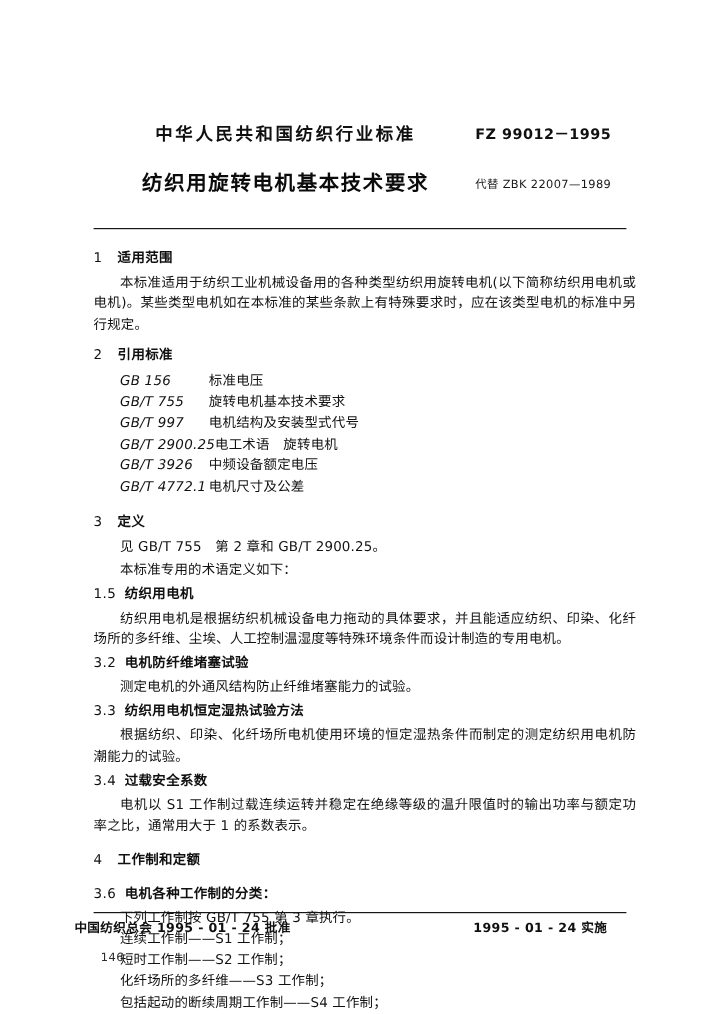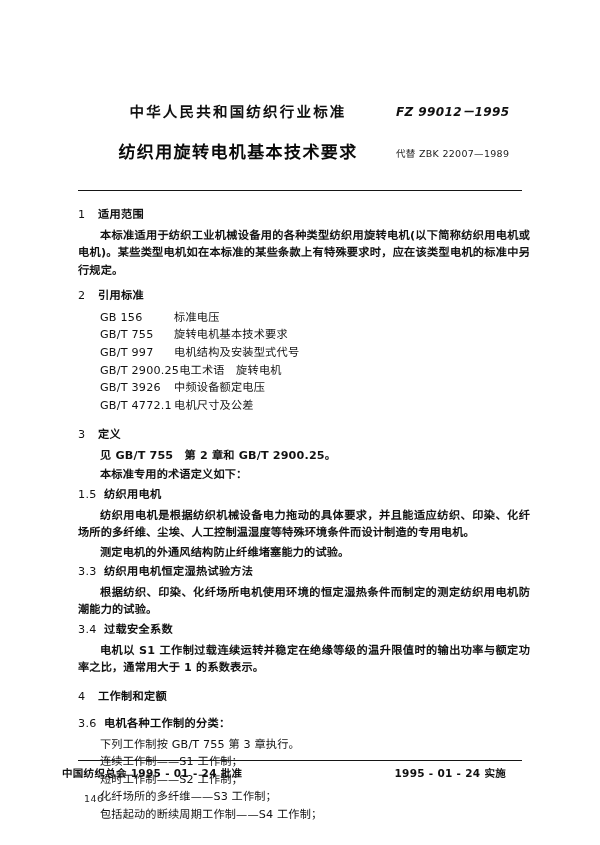--- a/index.html
+++ b/index.html
@@ -48,21 +48,20 @@
   }
   .std-number {
     position: absolute;
     left: 318px;
     top: 2px;
     font-size: 12px;
     font-weight: bold;
     letter-spacing: 0.4px;
     color: #101010;
     white-space: nowrap;
-    font-style: italic;
   }
   .doc-main-title {
     position: absolute;
     left: 0;
     top: 38px;
     width: 320px;
     text-align: center;
     font-size: 17px;
     font-weight: bold;
     letter-spacing: 1.4px;
@@ -126,38 +125,38 @@
   }
 
   .para {
     font-size: 11.2px;
     line-height: 17.6px;
     color: #121212;
     margin: 0 0 2px 0;
     text-indent: 22px;
     letter-spacing: 0.15px;
     text-align: justify;
-    font-weight: bold;
   }
 
   .ref-list {
     list-style: none;
     margin: 4px 0 6px 0;
     padding: 0 0 0 22px;
   }
   .ref-list li {
     font-size: 11.2px;
     line-height: 17.6px;
     color: #121212;
     letter-spacing: 0.2px;
     white-space: nowrap;
   }
   .ref-list li .ref-code {
     display: inline-block;
     min-width: 74px;
+    font-style: italic;
   }
 
   .duty-list {
     list-style: none;
     margin: 2px 0 0 0;
     padding: 0 0 0 22px;
   }
   .duty-list li {
     font-size: 11.2px;
     line-height: 17.6px;
@@ -249,20 +248,23 @@
       <span class="num">3</span><span>定义</span>
     </p>
     <p class="para">见 GB/T 755　第 2 章和 GB/T 2900.25。</p>
     <p class="para">本标准专用的术语定义如下：</p>
 
     <p class="sec-head lvl2">
       <span class="num">1.5</span><span>纺织用电机</span>
     </p>
     <p class="para">纺织用电机是根据纺织机械设备电力拖动的具体要求，并且能适应纺织、印染、化纤场所的多纤维、尘埃、人工控制温湿度等特殊环境条件而设计制造的专用电机。</p>
 
+    <p class="sec-head lvl2">
+      <span class="num">3.2</span><span>电机防纤维堵塞试验</span>
+    </p>
     <p class="para">测定电机的外通风结构防止纤维堵塞能力的试验。</p>
 
     <p class="sec-head lvl2">
       <span class="num">3.3</span><span>纺织用电机恒定湿热试验方法</span>
     </p>
     <p class="para">根据纺织、印染、化纤场所电机使用环境的恒定湿热条件而制定的测定纺织用电机防潮能力的试验。</p>
 
     <p class="sec-head lvl2">
       <span class="num">3.4</span><span>过载安全系数</span>
     </p>

